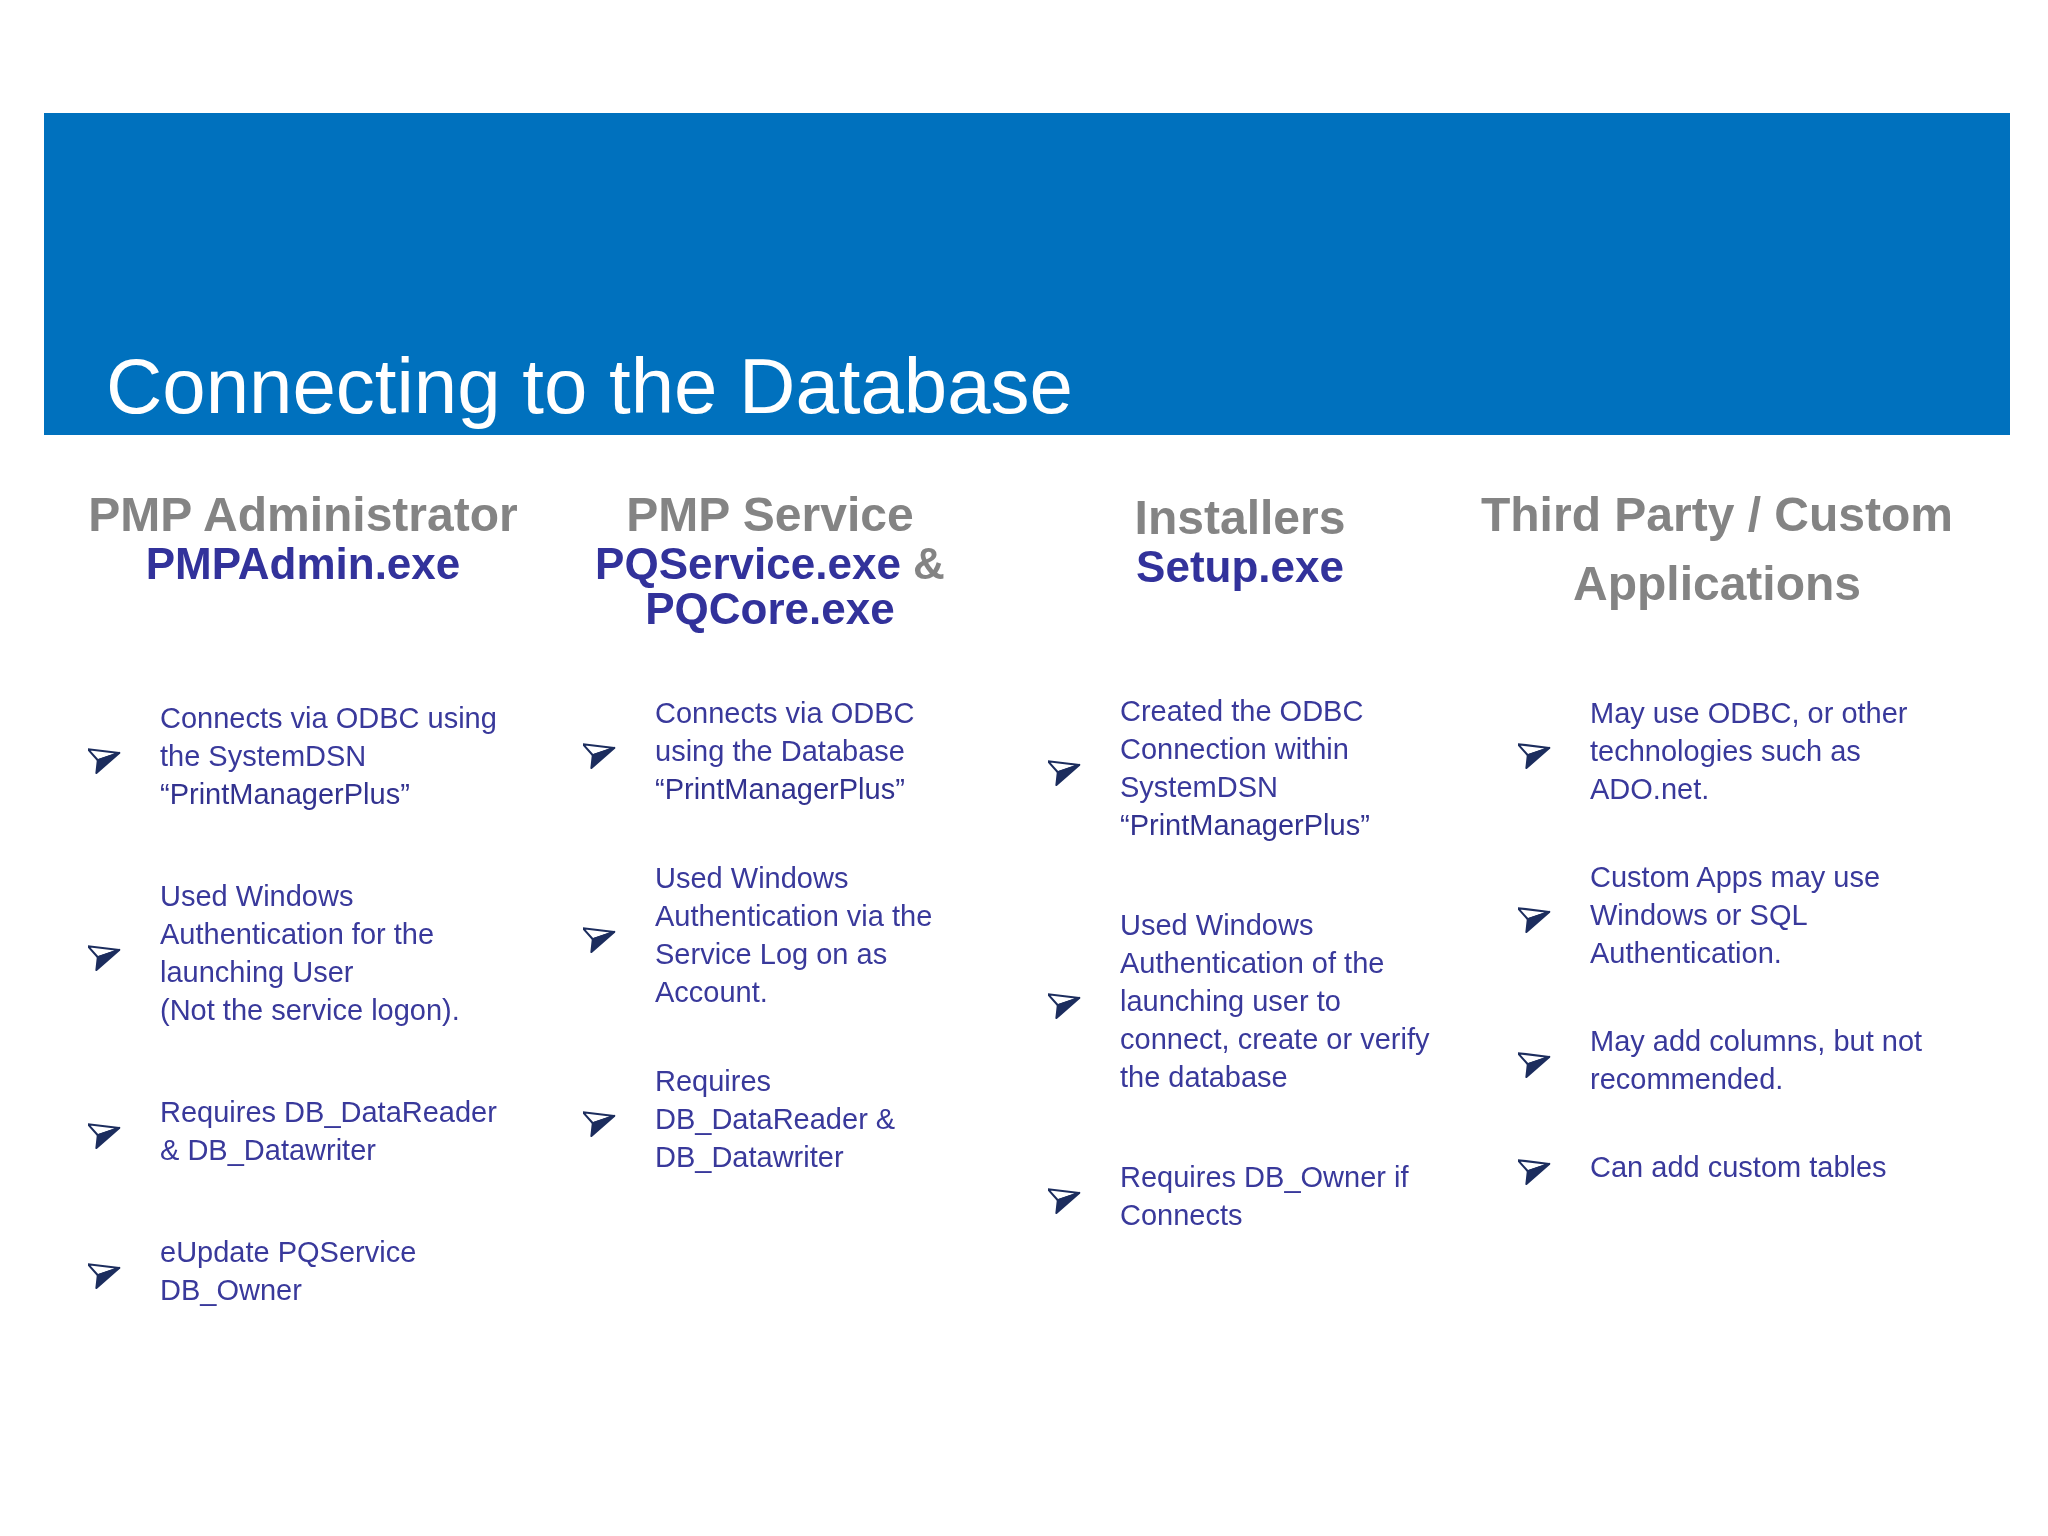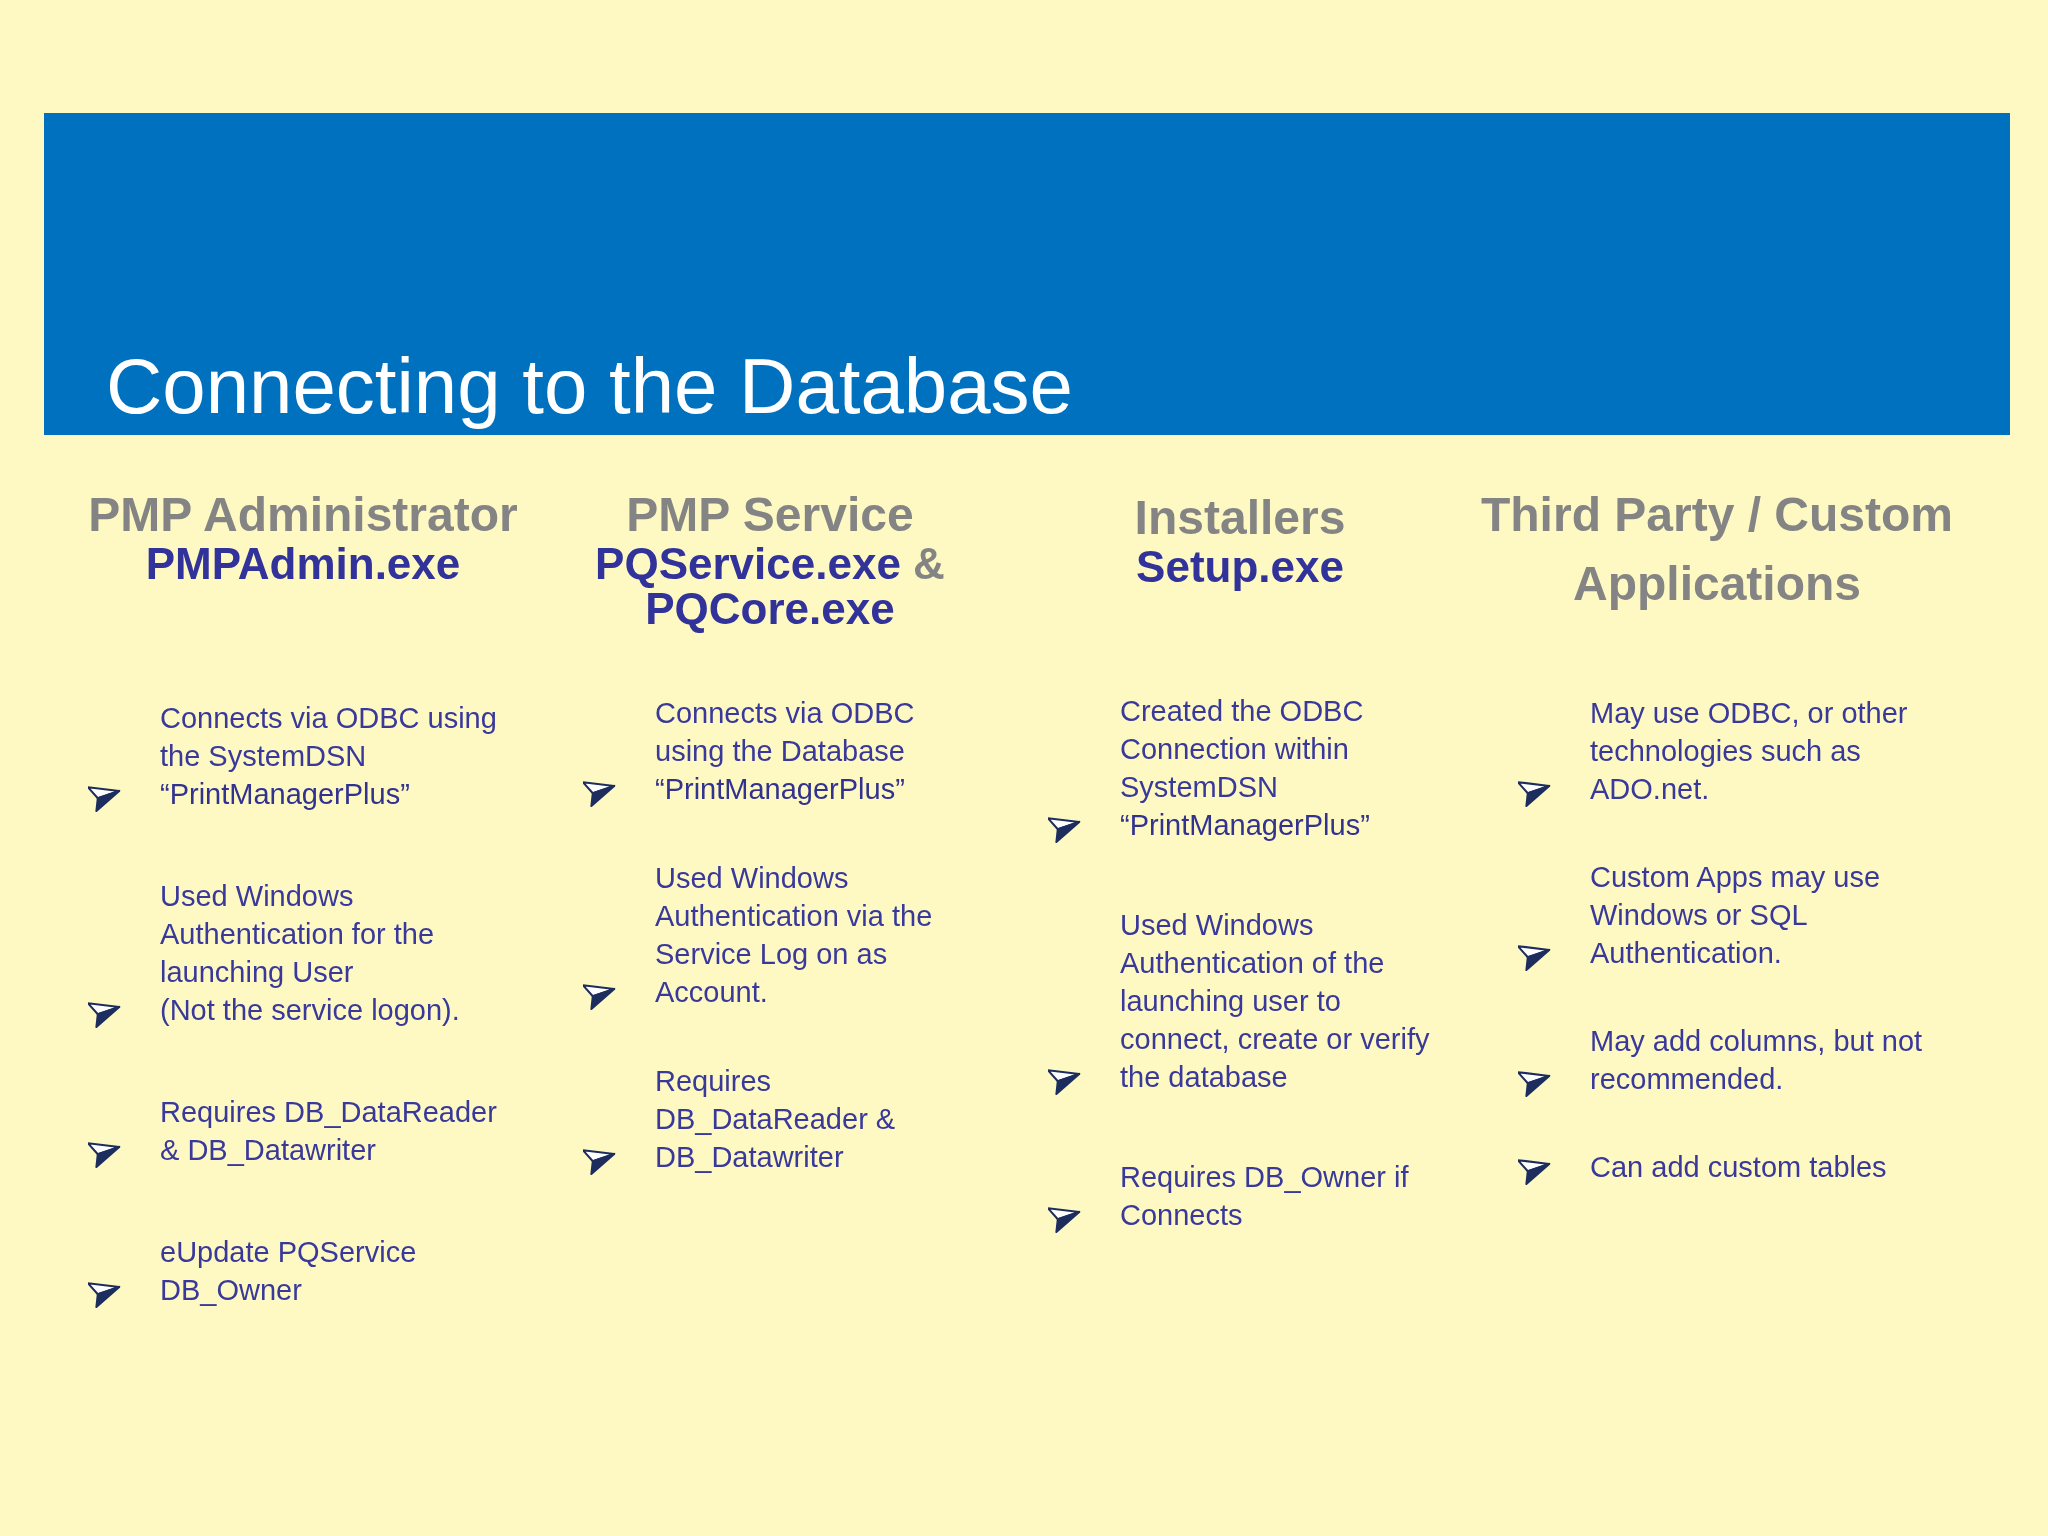--- a/index.html
+++ b/index.html
@@ -1,19 +1,19 @@
 <!DOCTYPE html>
 <html><head>
 <meta charset="utf-8">
 <style>
   html,body{margin:0;padding:0;background:#e8e8e8;}
   .slide{
     position:relative;
     width:2048px;height:1536px;
-    background:#fef9c3;
+    background:#ffffff;
     overflow:hidden;
     font-family:"Liberation Sans", sans-serif;
   }
   .banner{
     position:absolute;
     left:44px;top:113px;
     width:1966px;height:322px;
     background:#0071BE;
   }
   .slide-title{
@@ -41,21 +41,21 @@
   .h-exe{
     color:#32329B;
     font-size:44px;
     font-weight:700;
     line-height:45px;
   }
   .h-amp{color:#848484;}
   .blist{position:absolute;}
   .bullet{
     display:flex;
-    align-items:flex-end;
+    align-items:center;
     margin-bottom:var(--gap,60px);
   }
   .arrow{
     flex:0 0 72px;
     padding-top:3px;
   }
   .arrow svg{display:block;}
   .btext{
     color:#39399B;
     font-size:29px;

